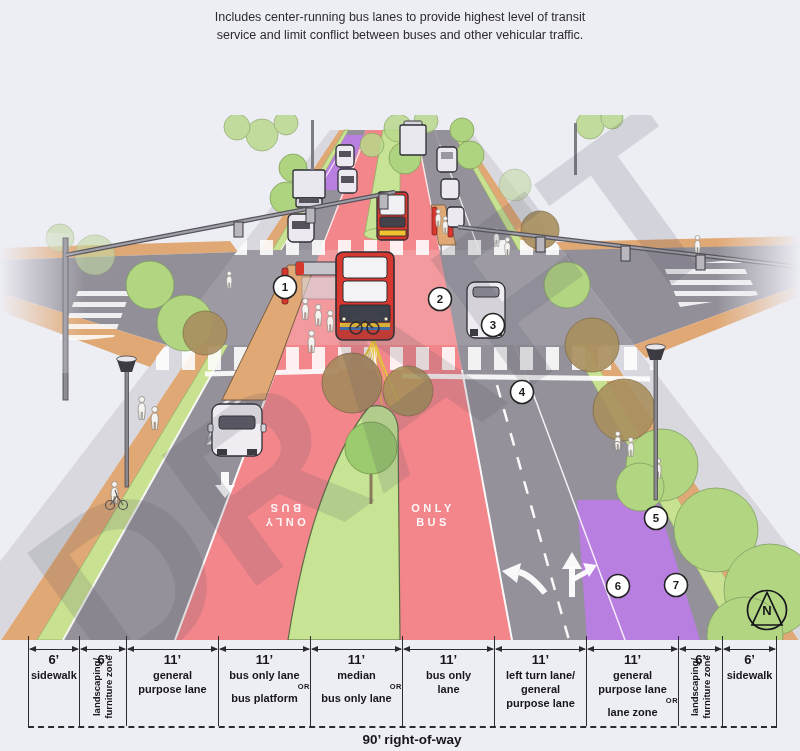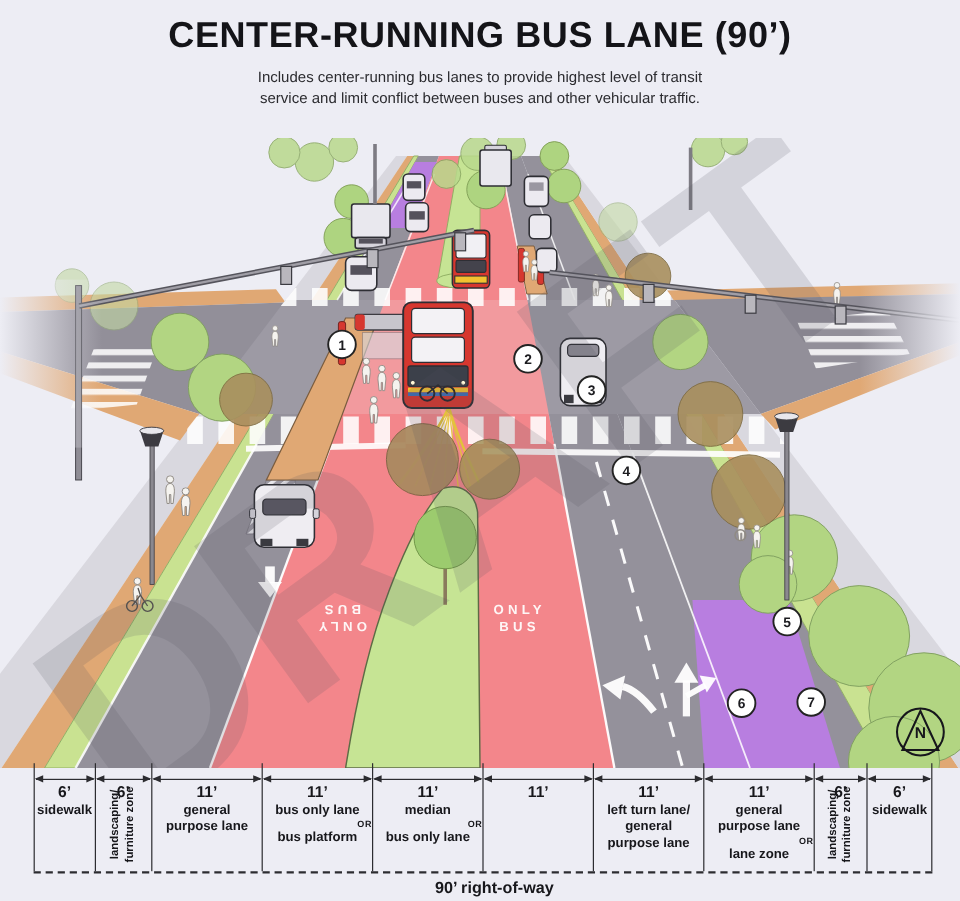--- a/index.html
+++ b/index.html
@@ -29,21 +29,20 @@
   .col.rot .ln{font-size:9.5px;line-height:1.3;}
   .rowlabel{text-align:center;font-weight:bold;font-size:13.5px;margin-top:4px;color:#17171b;padding-left:24px;}
   svg text{font-family:"Liberation Sans",sans-serif;}
 </style>
 </head>
 <body>
 
 <div class="page">
 
   <div class="hdr">
-    <div class="title">CENTER-RUNNING BUS LANE (90’)</div>
     <div class="desc">
       <div>Includes center-running bus lanes to provide highest level of transit</div>
       <div>service and limit conflict between buses and other vehicular traffic.</div>
     </div>
   </div>
 
   <div class="scene">
   <svg width="800" height="525" viewBox="0 0 800 525">
     <defs>
       <linearGradient id="fadeL" x1="0" y1="0" x2="1" y2="0">
@@ -418,20 +417,24 @@
           <div class="wlabel">11’</div>
           <div class="lines">
             <div class="ln">median</div>
             <div class="ln small">OR</div>
             <div class="ln">bus only lane</div>
           </div>
         </div>
         <div class="col" style="flex-grow: 11;">
           <div class="dim"></div>
           <div class="wlabel">11’</div>
+          <div class="lines">
+            <div class="ln">bus only</div>
+            <div class="ln">lane</div>
+          </div>
         </div>
         <div class="col" style="flex-grow: 11;">
           <div class="dim"></div>
           <div class="wlabel">11’</div>
           <div class="lines">
             <div class="ln">left turn lane/</div>
             <div class="ln">general</div>
             <div class="ln">purpose lane</div>
           </div>
         </div>

